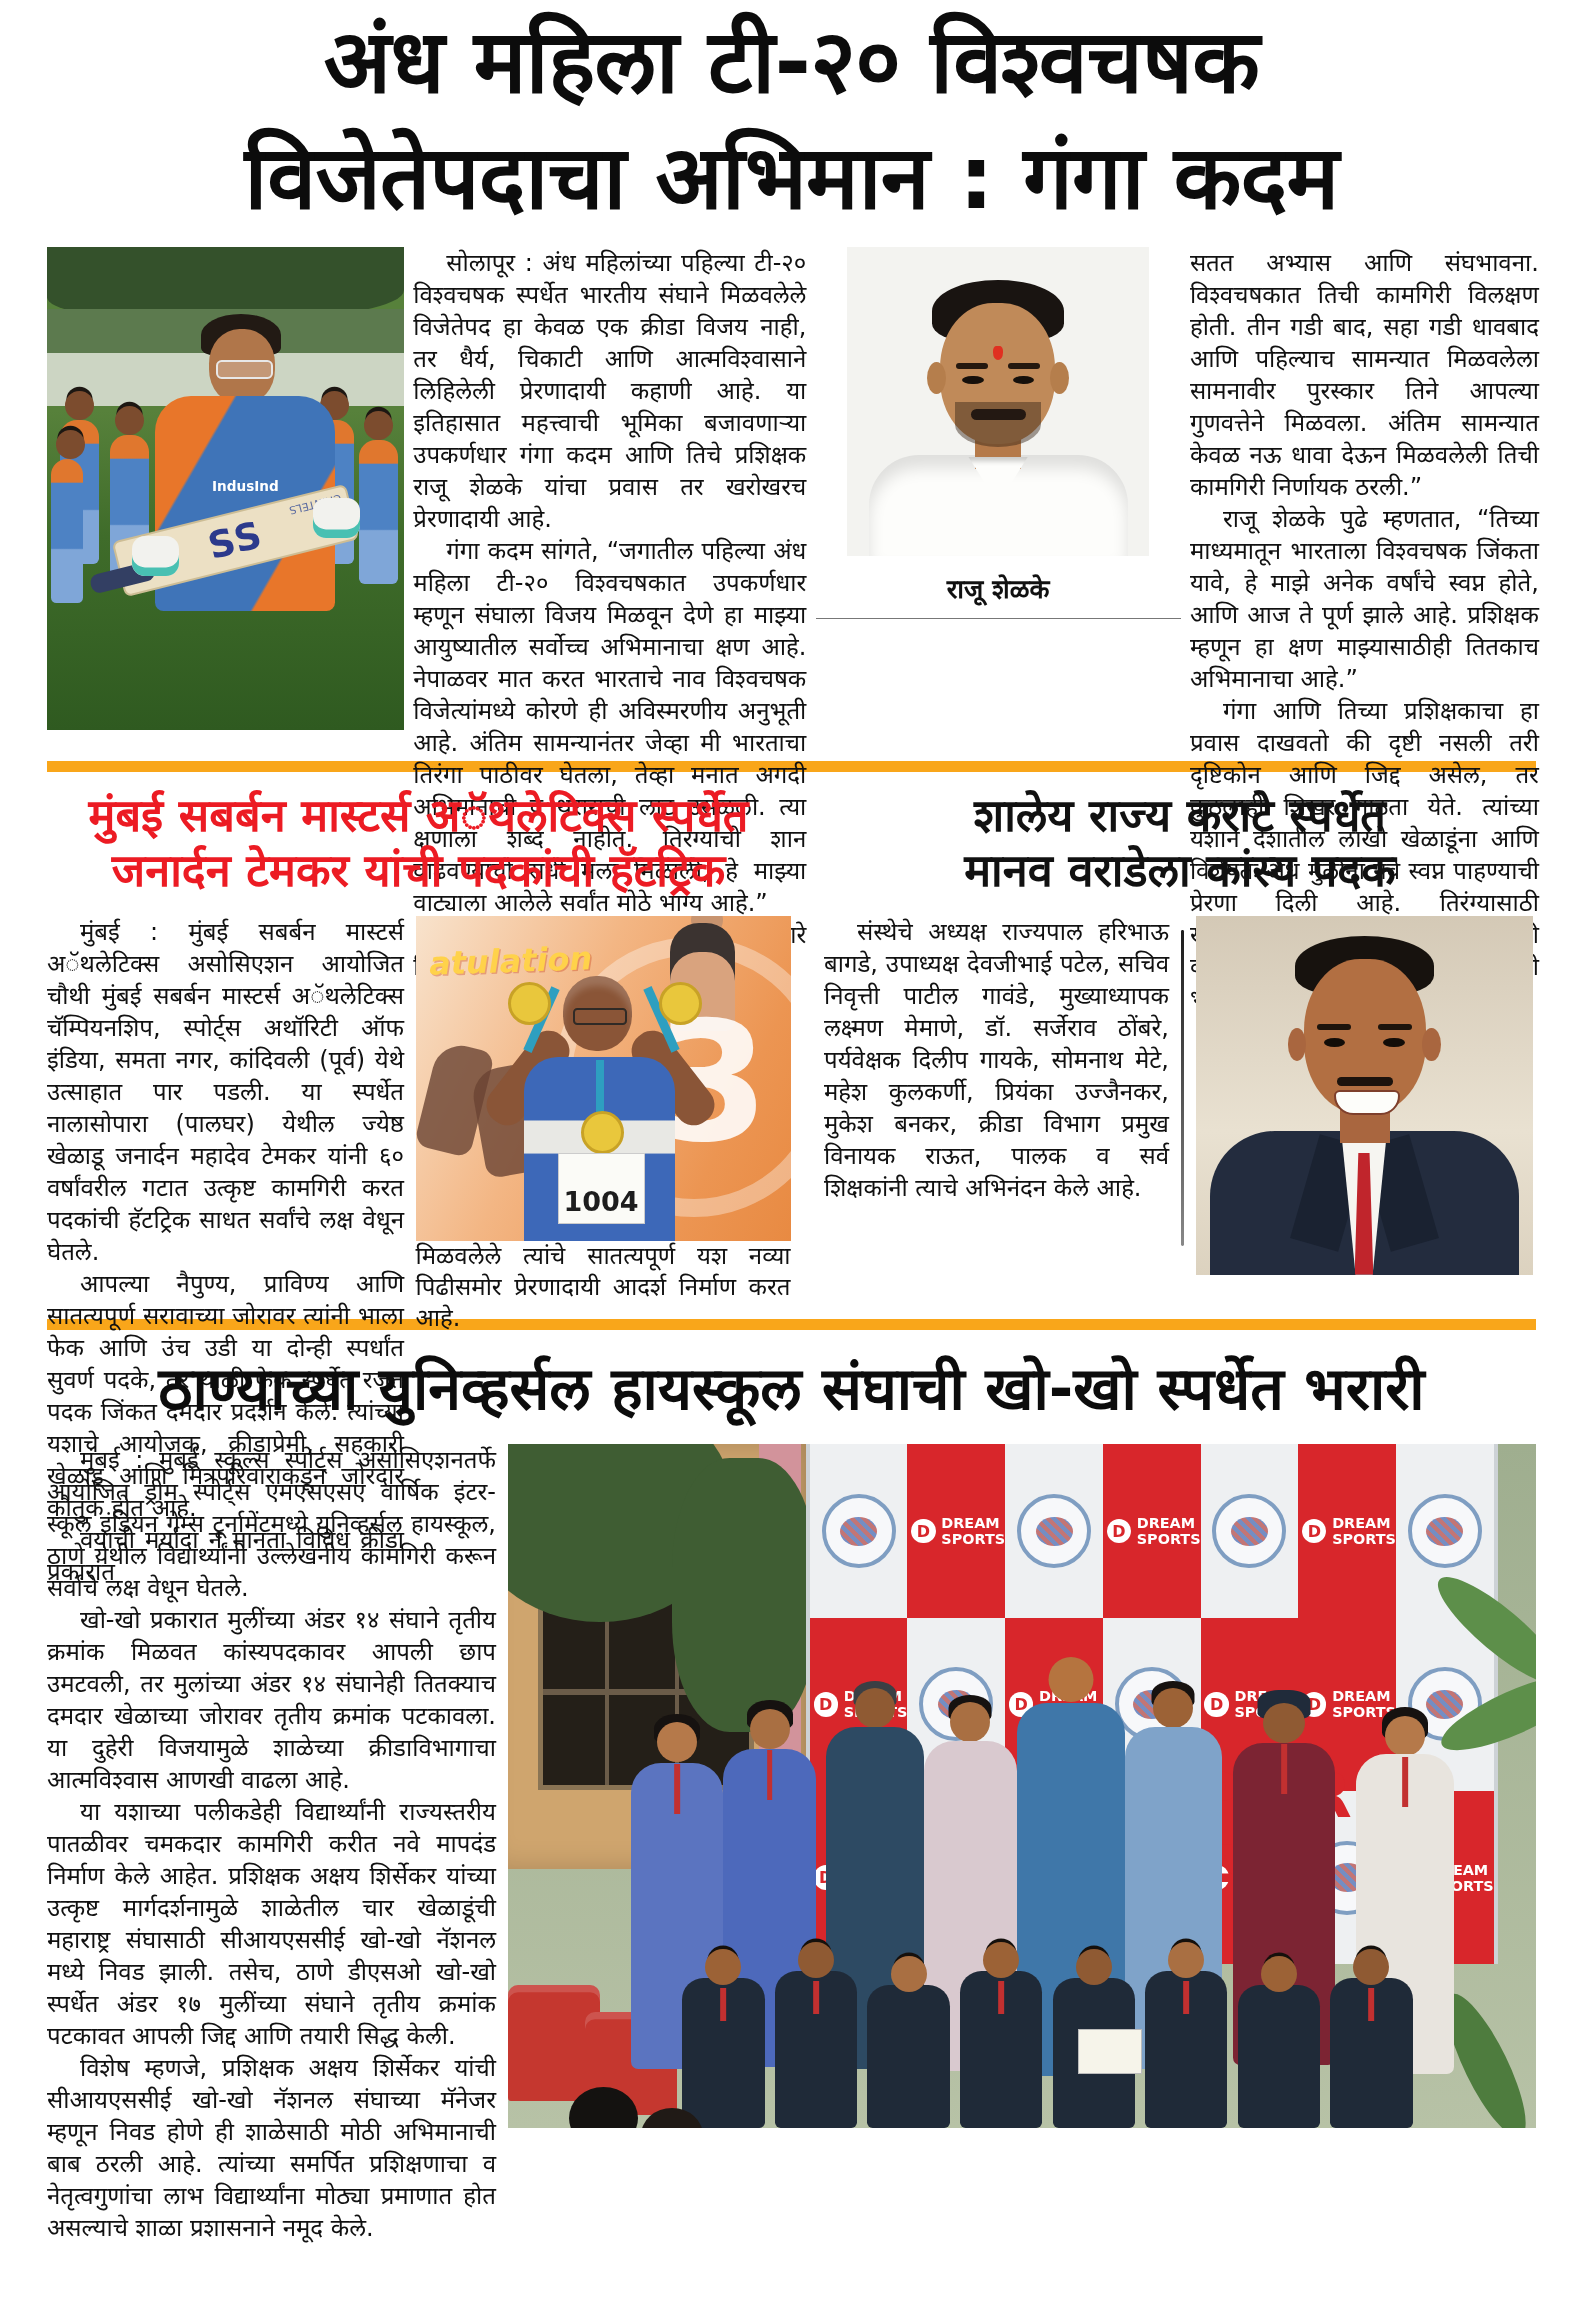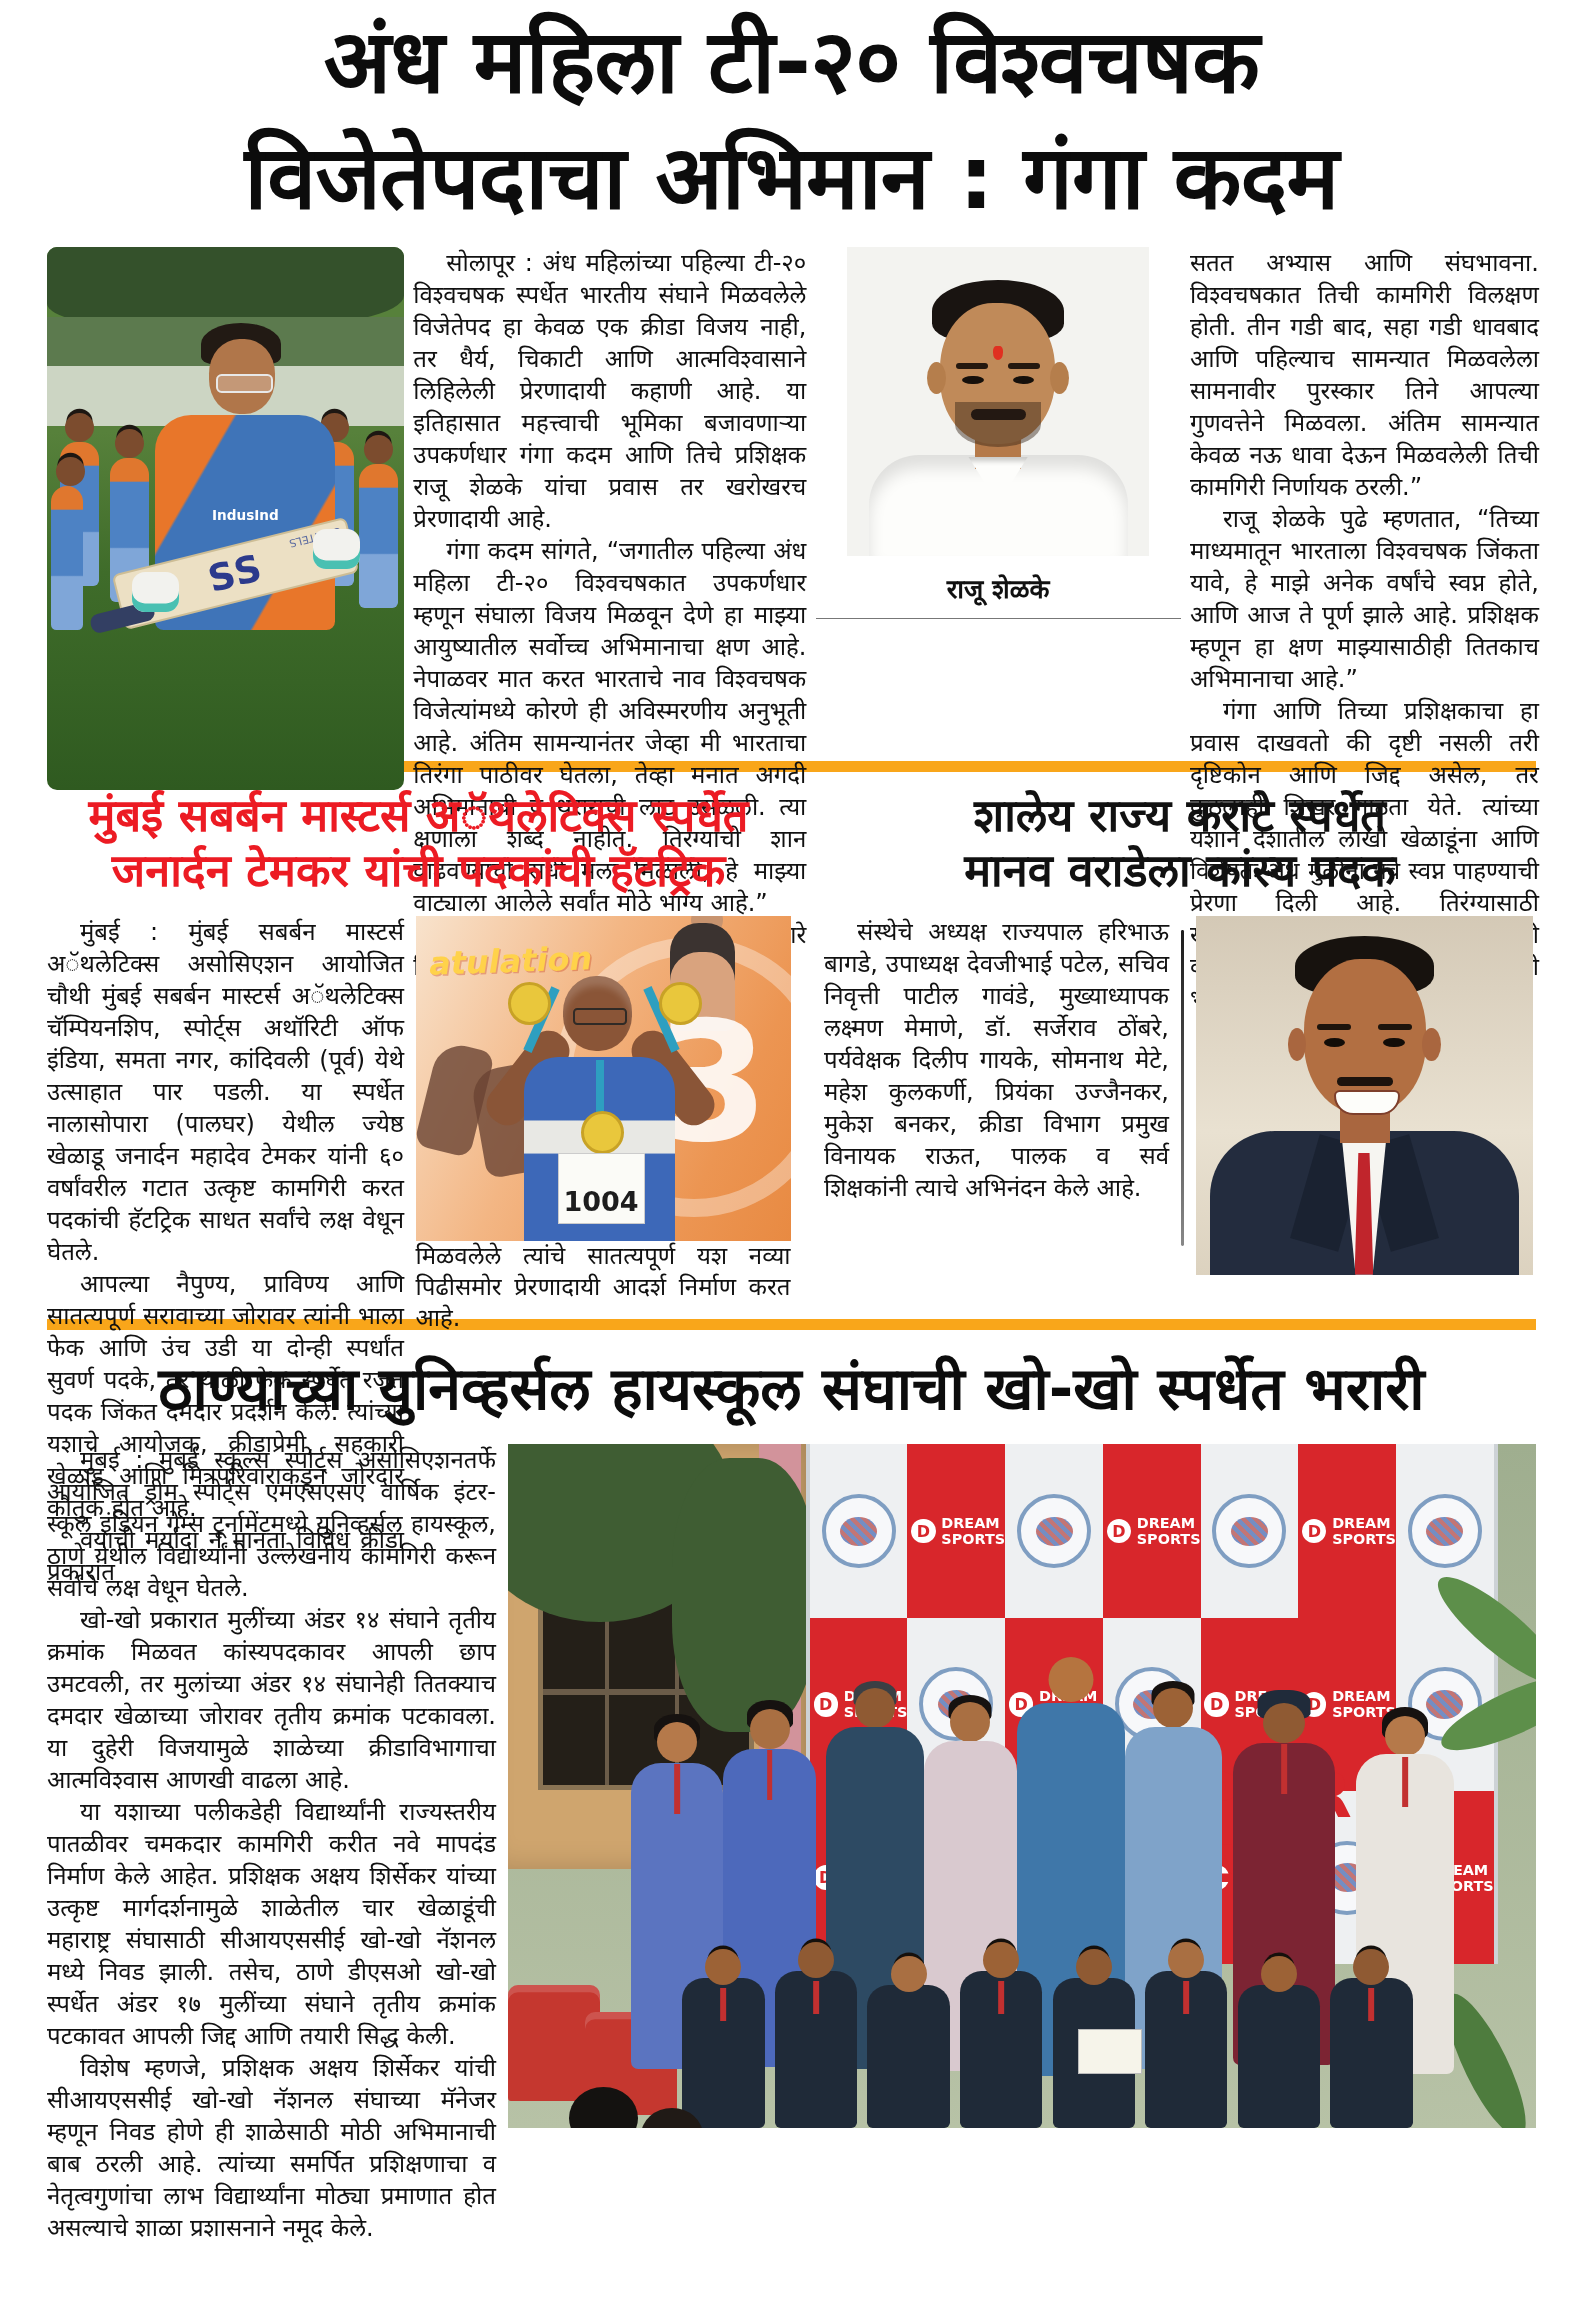--- a/index.html
+++ b/index.html
@@ -47,21 +47,21 @@
   .art2-photoCol{width:375px;flex:none;}
   .art3-text{width:345px;flex:none;}
   .art3-photo{width:337px;flex:none;}
   .v-rule{width:3.6px;flex:none;background:linear-gradient(#1c1c1c,#888);border-radius:1.4px;margin-top:14.4px;height:316px;}
   .kho-body{display:flex;gap:11.5px;margin-top:4.3px;}
   .kho-text{width:449px;flex:none;}
   
   .photo{position:relative;overflow:hidden;background:#ddd;}
   .abs{position:absolute;}
   
-  .photo1{width:357px;height:543px;background:linear-gradient(#57813b 34%,#3f6c2a 60%,#2f5a20 100%);border-radius:10px;}
+  .photo1{width:357px;height:483px;background:linear-gradient(#57813b 34%,#3f6c2a 60%,#2f5a20 100%);}
   .p1-trees{left:0;top:0;width:100%;height:15%;background:#34512b;border-radius:0 0 40% 30%;}
   .p1-roof{left:0;top:13%;width:100%;height:9%;background:#5c7a4e;box-shadow:0 7.2px 0 #394a31;}
   .p1-wall{left:0;top:22%;width:100%;height:11%;background:#ccd5c3;}
   .p1-player{width:39px;height:144px;border-radius:17px 17px 5.7px 5.7px;background:linear-gradient(#e0772e 16%,#4d82c4 17% 62%,#7fa6d8 63%);}
   .p1-phead{position:absolute;top:-29px;left:5px;width:29px;height:29px;border-radius:50%;background:#7c4c2e;box-shadow:0 -5.7px 0 -1.4px #1d1712;}
   .p1-subject-head{left:162px;top:17%;width:66px;height:75px;border-radius:46%;background:#b0764a;}
   .p1-hair{left:154px;top:14%;width:80px;height:42px;border-radius:50% 50% 20% 20%;background:#221a14;}
   .p1-glass{left:169px;top:23.5%;width:53px;height:14.4px;border:2.9px solid #e8e8e8;border-radius:5.7px;background:rgba(255,255,255,.25);}
   .p1-torso{left:108px;top:31%;width:180px;height:215px;border-radius:36px 36px 8.6px 8.6px;
             background:linear-gradient(120deg,#e8762a 0 26%,#3f74b8 27% 72%,#e8762a 73%);}

